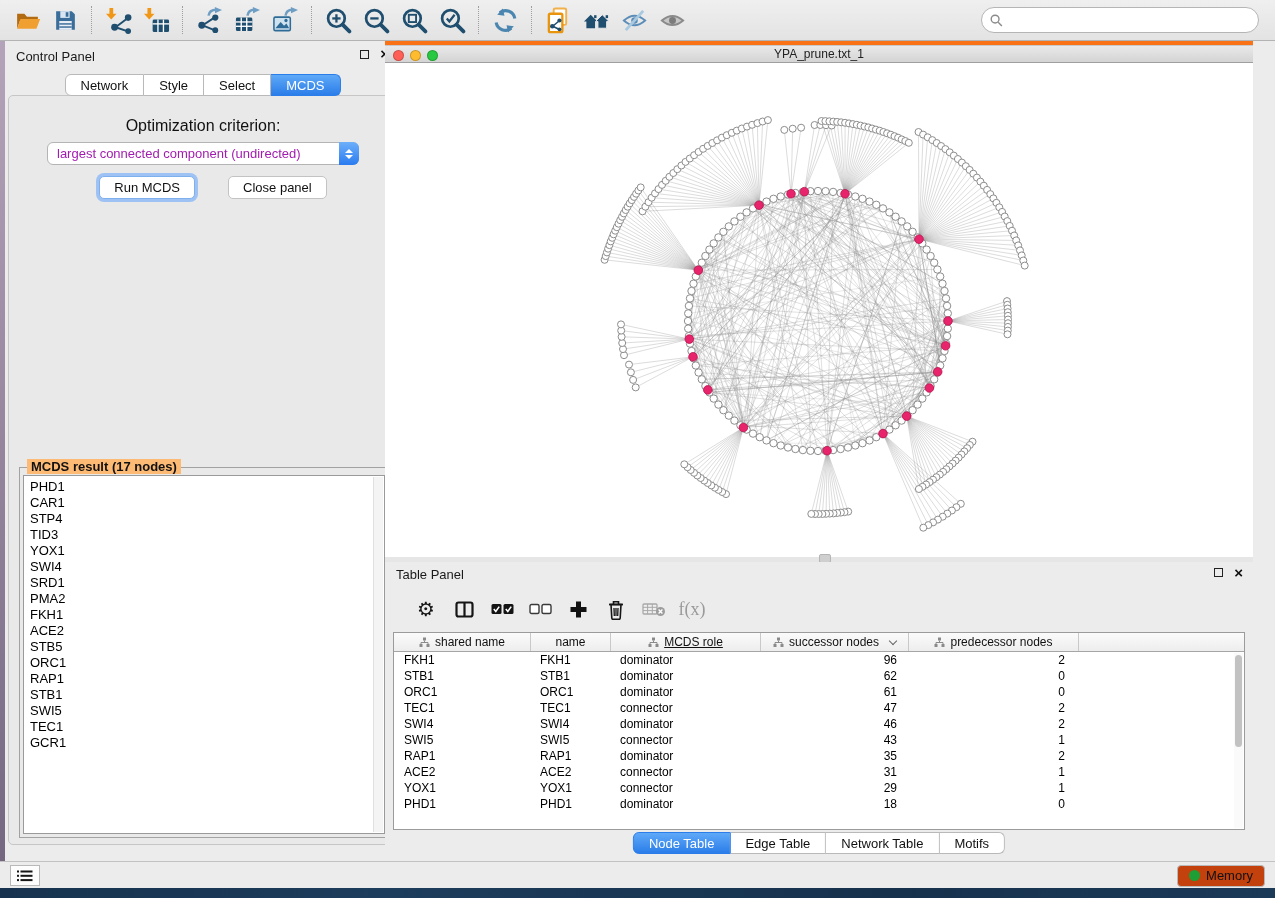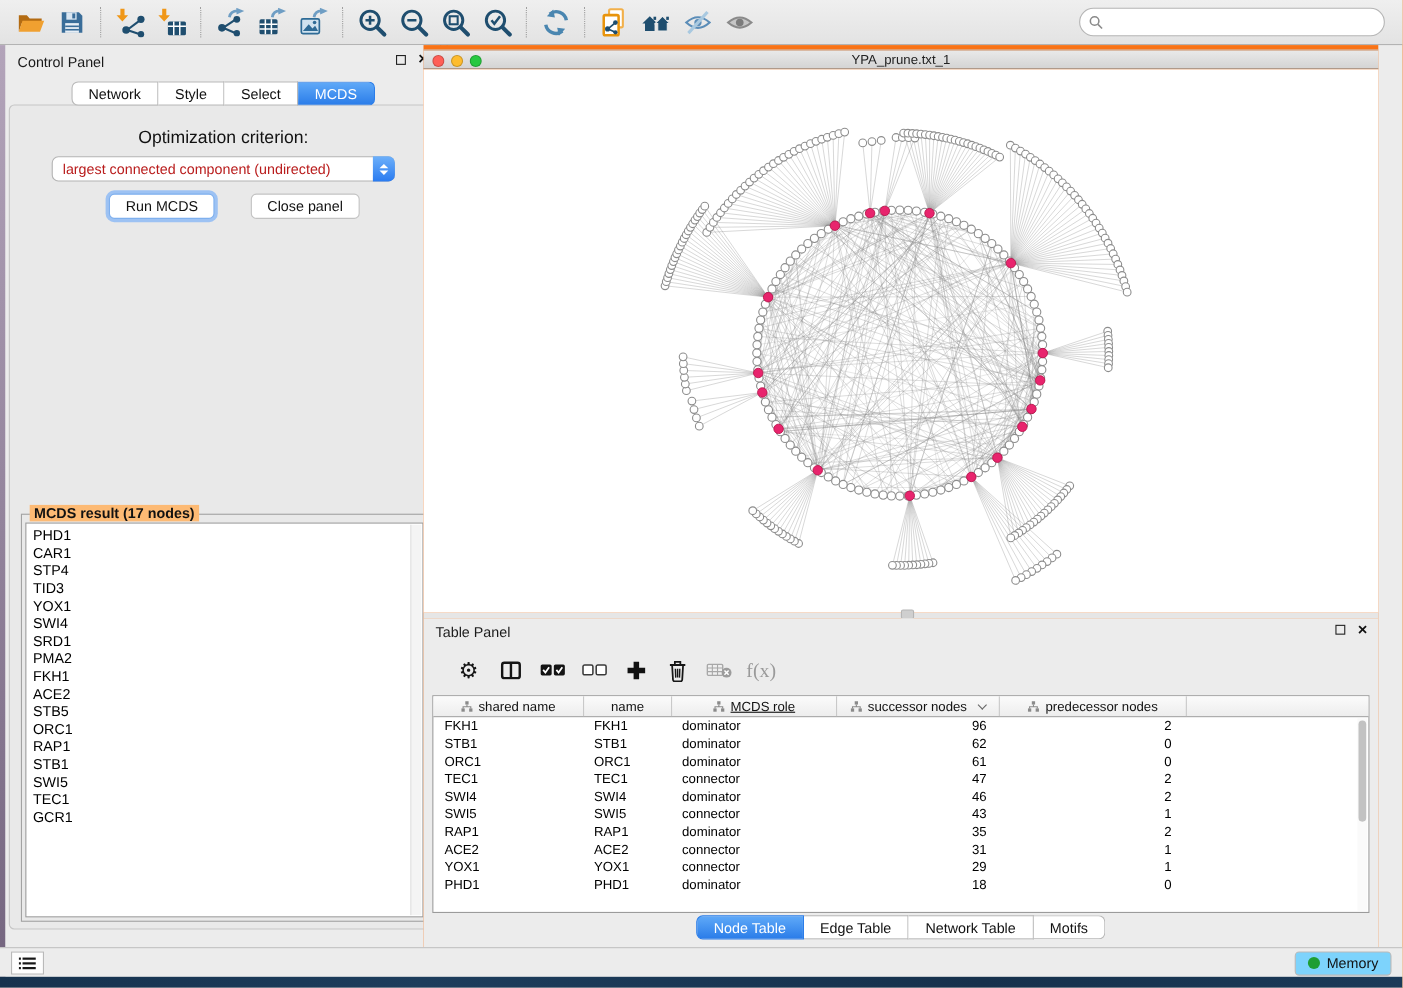--- a/index.html
+++ b/index.html
@@ -40,21 +40,21 @@
     font-size:13px; color:#111; display:flex; align-items:center; cursor:pointer; white-space:nowrap; }
   .seg:first-child { border-left:1px solid #b9b9b9; border-radius:6px 0 0 6px; }
   .seg:last-child { border-radius:0 6px 6px 0; }
   .seg.selected { background:linear-gradient(#5fa9f8,#2b7de9); color:#fff; border-color:#2b7de9; }
 
   .pane { position:absolute; left:3px; right:2px; top:54px; bottom:16px;
     background:#e9e9e9; border:1px solid #c6c6c6; border-radius:5px; }
   .opt-label { text-align:center; margin-top:21px; font-size:16px; color:#111; }
   .dropdown { position:relative; width:312px; height:23px; margin:7px auto 0; background:#fff;
     border:1px solid #b4b4b4; border-radius:6px; cursor:pointer; display:flex; align-items:center; }
-  .dd-text { flex:1; font-size:13px; padding-left:9px; color:#b91c1c; white-space:nowrap; overflow:hidden; }
+  .dd-text { flex:1; font-size:13px; padding-left:9px; color:#a21caf; white-space:nowrap; overflow:hidden; }
   .dd-cap { width:20px; height:23px; margin-right:-1px; border-radius:0 6px 6px 0;
     background:linear-gradient(#6db0fa,#2a7bf0); display:flex; flex-direction:column; align-items:center; justify-content:center; gap:2px; }
   .dd-cap i { display:block; width:0; height:0; border-left:4px solid transparent; border-right:4px solid transparent; }
   .dd-up { border-bottom:4px solid #fff; } .dd-down { border-top:4px solid #fff; }
   .btn-row { display:flex; justify-content:center; gap:13px; margin-top:11px; }
   .mac-btn { height:23px; padding:0 14px; background:#fff; border:1px solid #c3c3c3; border-radius:5px;
     font-size:13px; color:#111; cursor:pointer; font-family:inherit;margin-left:20px; }
   .mac-btn.focused { box-shadow:0 0 0 3px rgba(106,168,250,.6); border-color:#7fb0ee; }
 
   .groupbox { position:absolute; left:10px; right:8px; top:371px; bottom:6px; border:1px solid #a2a2a2; }
@@ -115,21 +115,21 @@
   .tbl-scroll { position:absolute; right:1px; top:20px; bottom:1px; width:9px; background:#fafafa; }
   .tbl-scroll .thumb { position:absolute; left:1px; right:1px; top:2px; height:92px;
     background:#c2c2c2; border-radius:4px; cursor:pointer; }
   .bt-tabs { top:270px; }
 
   
   .status-bar { position:absolute; left:0; top:861px; width:1275px; height:27px; background:#ececec;
     border-top:1px solid #c2c2c2; }
   .ham-btn { position:absolute; left:10px; top:3px; width:30px; height:21px; background:#fdfdfd;
     border:1px solid #b9b9b9; display:flex; align-items:center; justify-content:center; cursor:pointer; }
-  .memory-btn { position:absolute; right:10px; top:2.5px; height:22px; padding:0 11px; background:#7dd3fc;
+  .memory-btn { position:absolute; right:10px; top:2.5px; height:22px; padding:0 11px; background:#c2410c;
     border:1px solid #b9b9b9; border-radius:4px; display:flex; align-items:center; gap:6px; font-size:13px; color:#111; cursor:pointer; }
   .memory-dot { width:11px; height:11px; border-radius:50%; background:#1e9e34; }
 </style>
 </head>
 <body>
 
 <div class="app">
 
   <div class="toolbar">
     <button class="tbtn">

